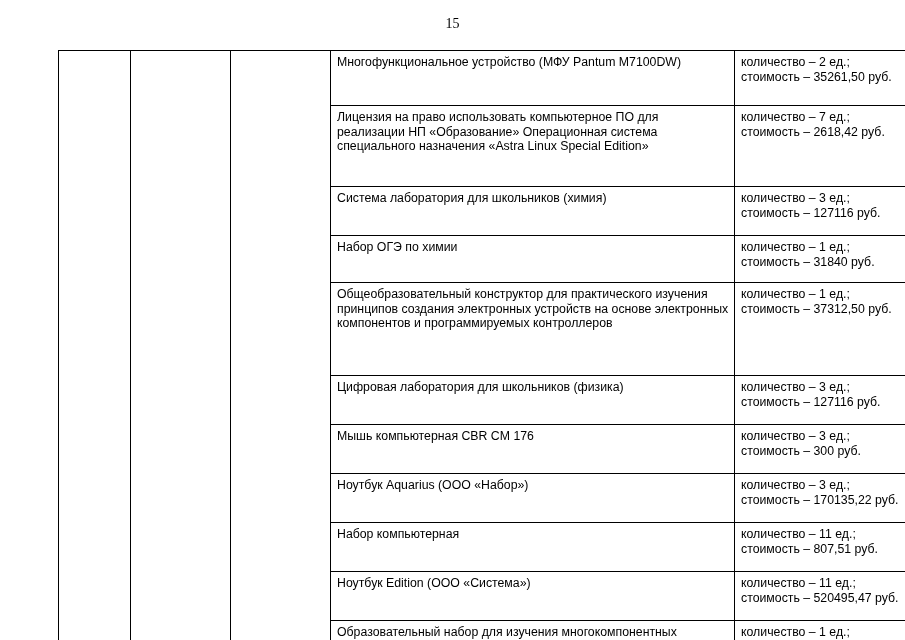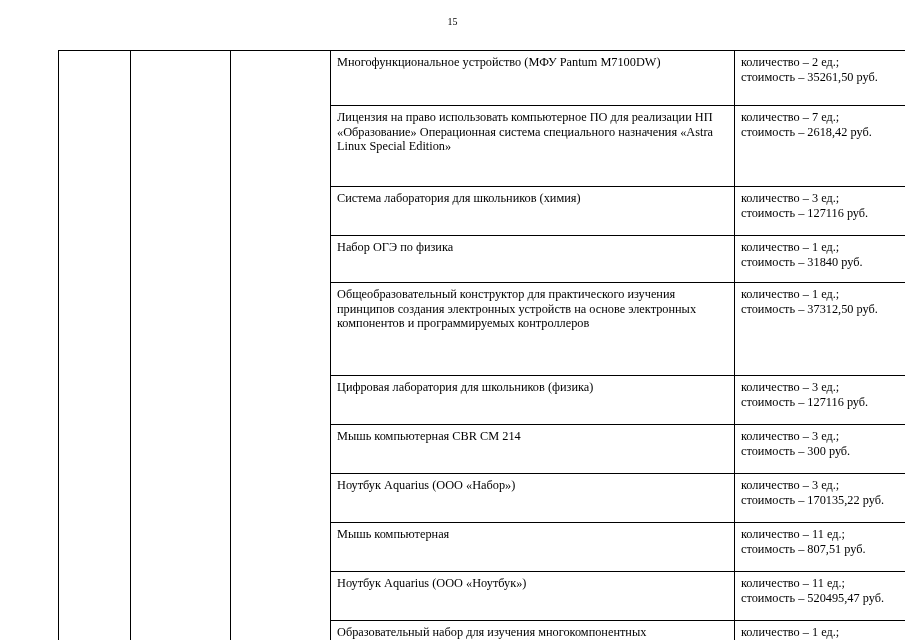--- a/index.html
+++ b/index.html
@@ -20,41 +20,41 @@
     height: 640px;
     position: relative;
     box-sizing: border-box;
   }
   .page-number {
     position: absolute;
     top: 16px;
     left: 0;
     width: 905px;
     text-align: center;
-    font-size: 10px;
+    font-size: 14px;
     font-family: "Liberation Serif", serif;
   }
   .table-wrap {
     position: absolute;
     top: 50px;
     left: 58px;
     width: 795px;
   }
   table.doc-table {
     border-collapse: collapse;
     table-layout: fixed;
     width: 795px;
   }
   table.doc-table td {
     border: 1px solid #000000;
     vertical-align: top;
     padding: 4px 5px 4px 6px;
     font-size: 12.3px;
     line-height: 1.18;
-    font-family: Liberation Serif, serif;
+    font-family: Liberation Sans, sans-serif;
     margin-left: 48px;
   }
   td.col-a { width: 60px; }
   td.col-b { width: 88px; }
   td.col-c { width: 88px; }
   td.col-d { width: 392px; }
   td.col-e { width: 167px; }
 </style>
 </head>
 <body>
@@ -82,57 +82,57 @@
 стоимость – 2618,42 руб.</td>
         </tr>
 
         <tr>
           <td class="col-d" style="height:40px">Система лаборатория для школьников (химия)</td>
           <td class="col-e" style="white-space:pre-line">количество – 3 ед.;
 стоимость – 127116 руб.</td>
         </tr>
 
         <tr>
-          <td class="col-d" style="height:38px">Набор ОГЭ по физика</td>
+          <td class="col-d" style="height:38px">Набор ОГЭ по химии</td>
           <td class="col-e" style="white-space:pre-line">количество – 1 ед.;
 стоимость – 31840 руб.</td>
         </tr>
 
         <tr>
           <td class="col-d" style="height:84px">Общеобразовательный конструктор для практического изучения принципов создания электронных устройств на основе электронных компонентов и программируемых контроллеров</td>
           <td class="col-e" style="white-space:pre-line">количество – 1 ед.;
 стоимость – 37312,50 руб.</td>
         </tr>
 
         <tr>
           <td class="col-d" style="height:40px">Цифровая лаборатория для школьников (физика)</td>
           <td class="col-e" style="white-space:pre-line">количество – 3 ед.;
 стоимость – 127116 руб.</td>
         </tr>
 
         <tr>
-          <td class="col-d" style="height:40px">Мышь компьютерная CBR CM 214</td>
+          <td class="col-d" style="height:40px">Мышь компьютерная CBR CM 176</td>
           <td class="col-e" style="white-space:pre-line">количество – 3 ед.;
 стоимость – 300 руб.</td>
         </tr>
 
         <tr>
           <td class="col-d" style="height:40px">Ноутбук Aquarius (ООО «Набор»)</td>
           <td class="col-e" style="white-space:pre-line">количество – 3 ед.;
 стоимость – 170135,22 руб.</td>
         </tr>
 
         <tr>
-          <td class="col-d" style="height:40px">Мышь компьютерная</td>
+          <td class="col-d" style="height:40px">Набор компьютерная</td>
           <td class="col-e" style="white-space:pre-line">количество – 11 ед.;
 стоимость – 807,51 руб.</td>
         </tr>
 
         <tr>
-          <td class="col-d" style="height:40px">Ноутбук Aquarius (ООО «Ноутбук»)</td>
+          <td class="col-d" style="height:40px">Ноутбук Edition (ООО «Система»)</td>
           <td class="col-e" style="white-space:pre-line">количество – 11 ед.;
 стоимость – 520495,47 руб.</td>
         </tr>
 
         <tr>
           <td class="col-d" style="height:62px">Образовательный набор для изучения многокомпонентных робототехнических систем и манипуляционных роботов</td>
           <td class="col-e" style="white-space:pre-line">количество – 1 ед.;
 стоимость – 185070 руб.</td>
         </tr>
 

